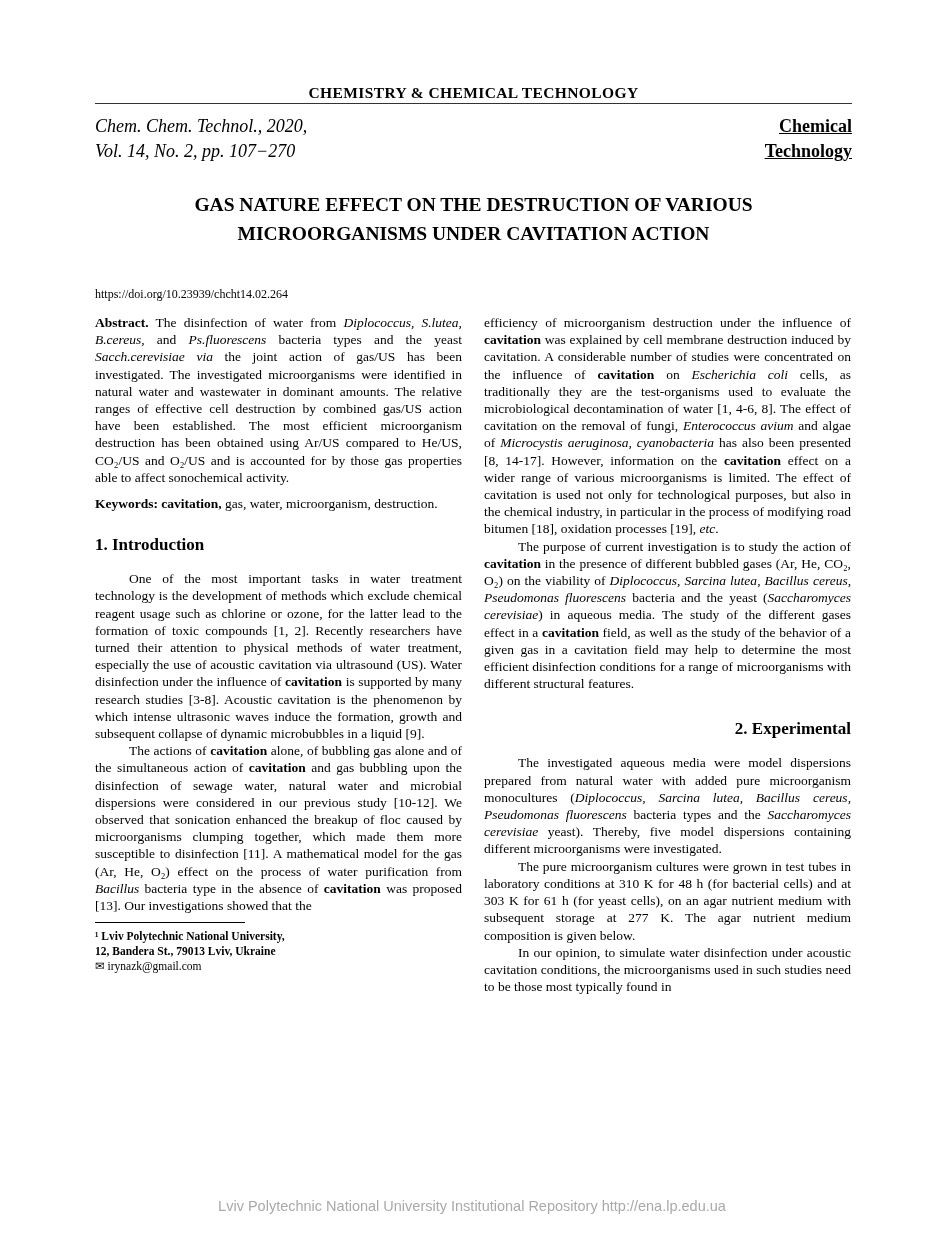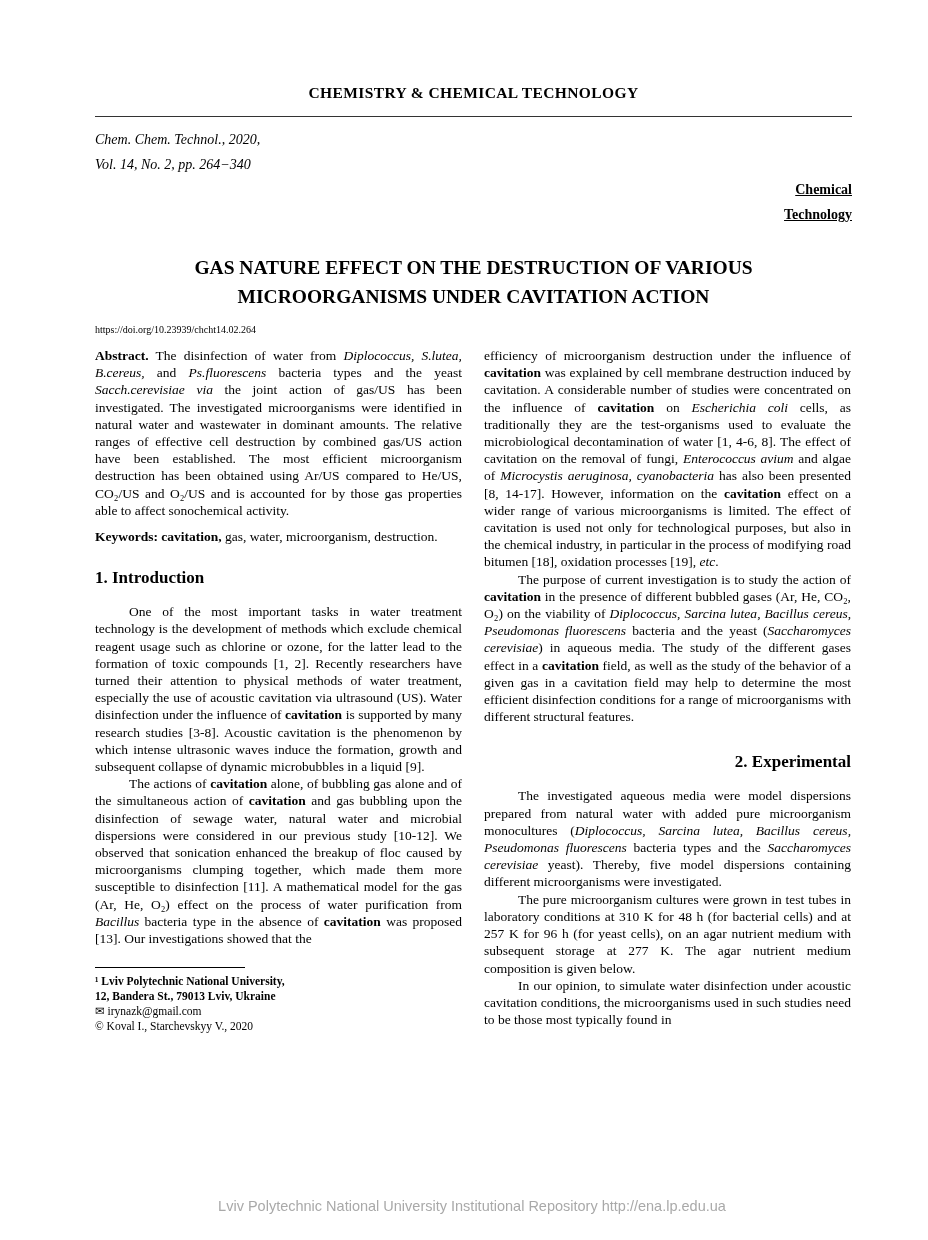--- a/index.html
+++ b/index.html
@@ -12,51 +12,50 @@
     color: #000;
     overflow: hidden;
   }
   .content { padding: 84px 76px 0 95px; }
 
   .running-head {
     text-align: center;
     font-weight: bold;
     font-size: 15.5px;
     letter-spacing: 0.4px;
-    padding-bottom: 14px;
+    padding-bottom: 1px;
     border-bottom: 1.2px solid #333;
   }
   .journal-row {
     display: flex;
     justify-content: space-between;
     margin-top: 10px;
-    font-size: 14px;
+    font-size: 18px;
     line-height: 25px;
-    flex-direction: column;
   }
   .journal-ref { font-style: italic; }
   .journal-name { font-weight: bold; text-align: right; text-decoration: underline; }
 
   .title {
     margin: 26px 0 0 0;
     text-align: center;
     font-size: 19.5px;
     font-weight: bold;
     line-height: 29px;
   }
   .authors {
     margin-top: 13px;
     text-align: center;
     font-size: 15px;
     font-weight: bold;
     font-style: italic;
   }
   .doi {
-    margin-top: 13px;
-    font-size: 10px;
+    margin-top: 39px;
+    font-size: 12px;
   }
 
   .columns {
     display: flex;
     gap: 22px;
     margin-top: 12px;
   }
   .col {
     width: 367px;
     font-size: 13.5px;
@@ -71,21 +70,21 @@
   h2.section {
     font-size: 17px;
     font-weight: bold;
     margin: 22px 0 14px 0;
     text-align: left;
     line-height: 22px;
   }
   .col-right h2.section { margin-top: 26px; text-align: right; }
 
   .footnote {
-    margin-top: 20px;
+    margin-top: 8px;
     font-size: 11.5px;
     line-height: 15px;
     text-align: left;
   }
   .fn-rule {
     width: 150px;
     border-top: 1px solid #000;
     margin-bottom: 6px;
   }
   .fn-bold { font-weight: bold; }
@@ -106,21 +105,21 @@
 <body>
 
 <div class="page">
   <div class="content">
 
     <header>
       <div class="running-head">CHEMISTRY &amp; CHEMICAL TECHNOLOGY</div>
       <div class="journal-row">
         <div class="journal-ref">
           <div>Chem. Chem. Technol., 2020,</div>
-          <div>Vol. 14, No. 2, pp. 264−340</div>
+          <div>Vol. 14, No. 2, pp. 107−270</div>
         </div>
         <div class="journal-name">
           <div>Chemical</div>
           <div>Technology</div>
         </div>
       </div>
     </header>
 
     <h1 class="title"><span>GAS NATURE EFFECT ON THE DESTRUCTION OF VARIOUS</span><br><span>MICROORGANISMS UNDER CAVITATION ACTION</span></h1>
 
@@ -133,30 +132,29 @@
         <p class="gap-after"><span style="font-weight: bold;">Abstract.</span> The disinfection of water from <span style="font-style: italic;">Diplococcus, S.lutea, B.cereus,</span> and <span style="font-style: italic;">Ps.fluorescens</span> bacteria types and the yeast <span style="font-style: italic;">Sacch.cerevisiae via</span> the joint action of gas/US has been investigated. The investigated microorganisms were identified in natural water and wastewater in dominant amounts. The relative ranges of effective cell destruction by combined gas/US action have been established. The most efficient microorganism destruction has been obtained using Ar/US compared to He/US, CO₂/US and O₂/US and is accounted for by those gas properties able to affect sonochemical activity.</p>
         <p class="keywords"><span style="font-weight: bold;">Keywords: cavitation,</span> gas, water, microorganism, destruction.</p>
         <h2 class="section">1. Introduction</h2>
         <p class="indent">One of the most important tasks in water treatment technology is the development of methods which exclude chemical reagent usage such as chlorine or ozone, for the latter lead to the formation of toxic compounds [1, 2]. Recently researchers have turned their attention to physical methods of water treatment, especially the use of acoustic cavitation via ultrasound (US). Water disinfection under the influence of <span style="font-weight: bold;">cavitation</span> is supported by many research studies [3-8]. Acoustic cavitation is the phenomenon by which intense ultrasonic waves induce the formation, growth and subsequent collapse of dynamic microbubbles in a liquid [9].</p>
         <p class="indent">The actions of <span style="font-weight: bold;">cavitation</span> alone, of bubbling gas alone and of the simultaneous action of <span style="font-weight: bold;">cavitation</span> and gas bubbling upon the disinfection of sewage water, natural water and microbial dispersions were considered in our previous study [10-12]. We observed that sonication enhanced the breakup of floc caused by microorganisms clumping together, which made them more susceptible to disinfection [11]. A mathematical model for the gas (Ar, He, O₂) effect on the process of water purification from <span style="font-style: italic;">Bacillus</span> bacteria type in the absence of <span style="font-weight: bold;">cavitation</span> was proposed [13]. Our investigations showed that the</p>
         <div class="footnote">
           <div class="fn-rule"></div>
           <div class="fn-bold">¹ Lviv Polytechnic National University,</div>
           <div class="fn-bold">12, Bandera St., 79013 Lviv, Ukraine</div>
           <div class="fn-italic">✉ irynazk@gmail.com</div>
-          <div>© Koval I., Starchevskyy V., 2020</div>
         </div>
       </div>
 
       <div class="col col-right">
         <p>efficiency of microorganism destruction under the influence of <span style="font-weight: bold;">cavitation</span> was explained by cell membrane destruction induced by cavitation. A considerable number of studies were concentrated on the influence of <span style="font-weight: bold;">cavitation</span> on <span style="font-style: italic;">Escherichia coli</span> cells, as traditionally they are the test-organisms used to evaluate the microbiological decontamination of water [1, 4-6, 8]. The effect of cavitation on the removal of fungi, <span style="font-style: italic;">Enterococcus avium</span> and algae of <span style="font-style: italic;">Microcystis aeruginosa, cyanobacteria</span> has also been presented [8, 14-17]. However, information on the <span style="font-weight: bold;">cavitation</span> effect on a wider range of various microorganisms is limited. The effect of cavitation is used not only for technological purposes, but also in the chemical industry, in particular in the process of modifying road bitumen [18], oxidation processes [19], <span style="font-style: italic;">etc</span>.</p>
         <p class="indent">The purpose of current investigation is to study the action of <span style="font-weight: bold;">cavitation</span> in the presence of different bubbled gases (Ar, He, CO₂, O₂) on the viability of <span style="font-style: italic;">Diplococcus</span>, <span style="font-style: italic;">Sarcina lutea</span>, <span style="font-style: italic;">Bacillus cereus</span>, <span style="font-style: italic;">Pseudomonas fluorescens</span> bacteria and the yeast (<span style="font-style: italic;">Saccharomyces cerevisiae</span>) in aqueous media. The study of the different gases effect in a <span style="font-weight: bold;">cavitation</span> field, as well as the study of the behavior of a given gas in a cavitation field may help to determine the most efficient disinfection conditions for a range of microorganisms with different structural features.</p>
         <h2 class="section">2. Experimental</h2>
         <p class="indent">The investigated aqueous media were model dispersions prepared from natural water with added pure microorganism monocultures (<span style="font-style: italic;">Diplococcus, Sarcina lutea, Bacillus cereus, Pseudomonas fluorescens</span> bacteria types and the <span style="font-style: italic;">Saccharomyces cerevisiae</span> yeast). Thereby, five model dispersions containing different microorganisms were investigated.</p>
-        <p class="indent">The pure microorganism cultures were grown in test tubes in laboratory conditions at 310 K for 48 h (for bacterial cells) and at 257 K for 96 h (for yeast cells), on an agar nutrient medium with subsequent storage at 277 K. The agar nutrient medium composition is given below.</p>
+        <p class="indent">The pure microorganism cultures were grown in test tubes in laboratory conditions at 310 K for 48 h (for bacterial cells) and at 303 K for 61 h (for yeast cells), on an agar nutrient medium with subsequent storage at 277 K. The agar nutrient medium composition is given below.</p>
         <p class="indent">In our opinion, to simulate water disinfection under acoustic cavitation conditions, the microorganisms used in such studies need to be those most typically found in</p>
       </div>
 
     </div>
   </div>
 
   <div class="footer">Lviv Polytechnic National University Institutional Repository http://ena.lp.edu.ua</div>
 </div>
 
 </body></html>

